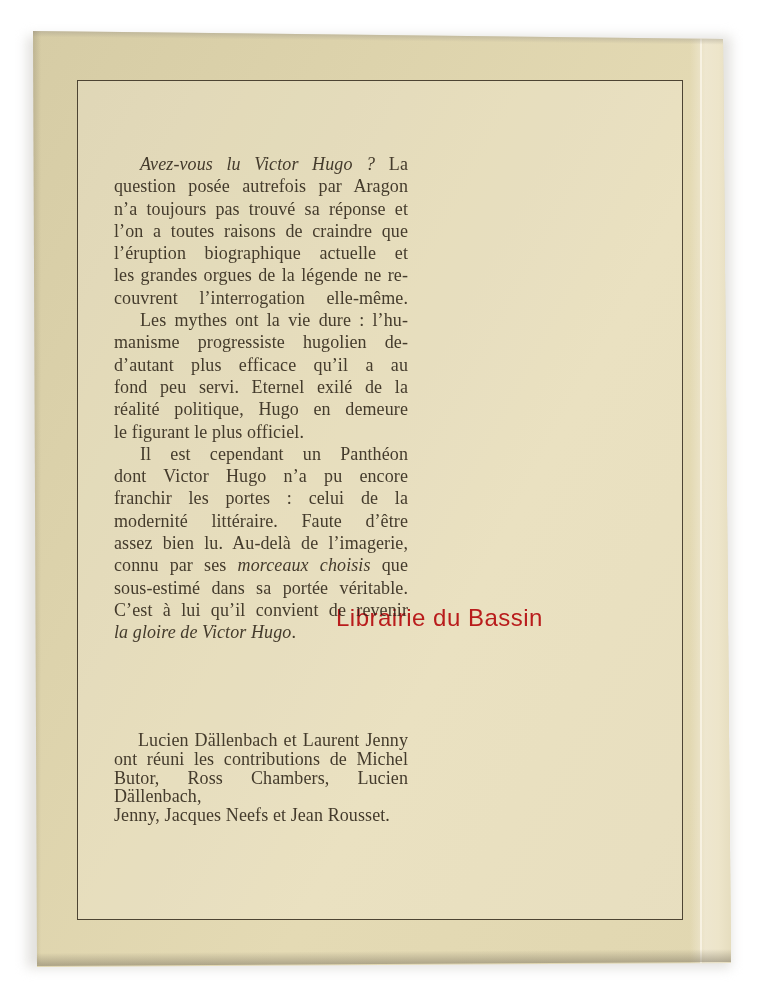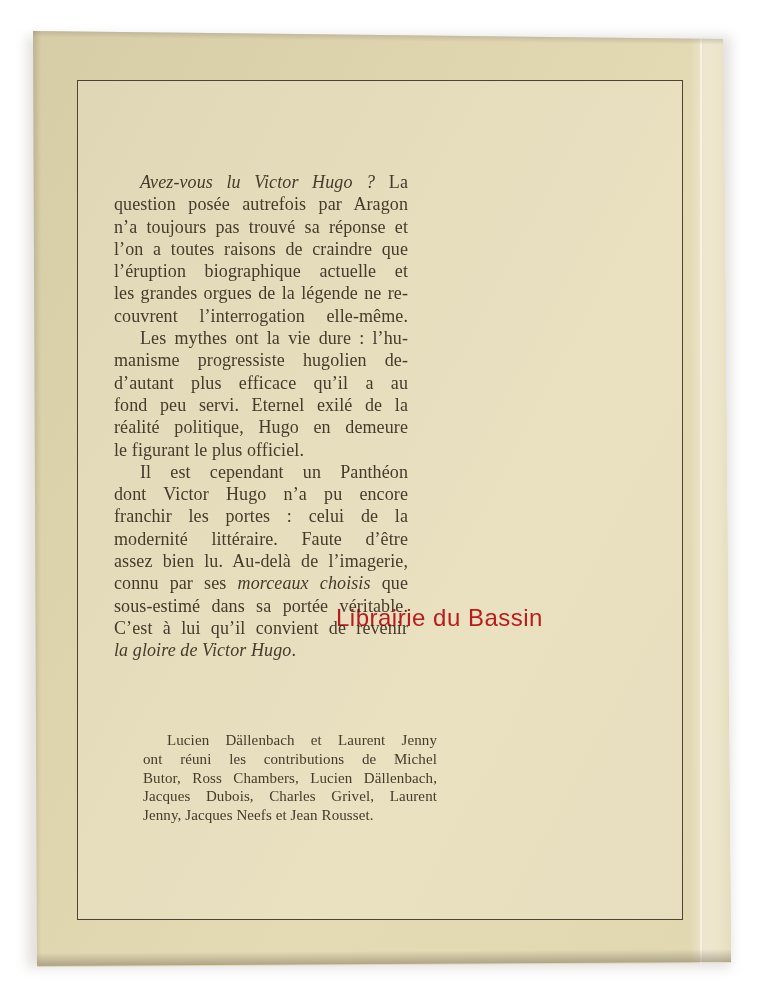--- a/index.html
+++ b/index.html
@@ -41,24 +41,24 @@
   }
   .inner-border{
     position:absolute;left:49px;top:54px;width:604px;height:838px;
     border:1.5px solid #4d4433;
     background:rgba(255,252,242,.22);
   }
   .text-layer{
     position:absolute;left:86px;top:0;width:294px;height:100%;
     color:#443b2c;
   }
-  .bodytext{position:absolute;top:145px;left:0;width:100%;}
+  .bodytext{position:absolute;top:127px;left:0;width:100%;}
   .bodytext .para{font-size:18px;line-height:22.3px;letter-spacing:.1px;--indent:26px;}
   .credits{position:absolute;top:705px;left:0;width:100%;
-    font-size:15px;line-height:18.75px;letter-spacing:.1px;margin-left:29px;--indent:24px;}
+    font-size:18px;line-height:18.75px;letter-spacing:.1px;--indent:24px;}
   .illustration{position:absolute;top:828px;left:0;width:100%;
     font-size:16px;line-height:19.5px;letter-spacing:.1px;--indent:22px;}
   .line{text-align:justify;text-align-last:justify;}
   .line.last{text-align-last:left;}
   .para .line:first-child{text-indent:var(--indent,26px);}
   .it{font-style:italic;}
   .watermark{
     position:absolute;left:336px;top:601px;
     font-family:"Liberation Sans","DejaVu Sans",sans-serif;
     font-size:24px;line-height:33px;letter-spacing:.5px;
@@ -105,19 +105,18 @@
           <div class="line"><span>connu par ses </span><span class="it">morceaux choisis</span><span> que</span></div>
           <div class="line"><span>sous-estimé dans sa portée véritable.</span></div>
           <div class="line"><span>C’est à lui qu’il convient de revenir</span></div>
           <div class="line last"><span class="it">la gloire de Victor Hugo</span><span>.</span></div>
         </div>
     </div>
     <div class="credits para">
         <div class="line"><span>Lucien Dällenbach et Laurent Jenny</span></div>
         <div class="line"><span>ont réuni les contributions de Michel</span></div>
         <div class="line"><span>Butor, Ross Chambers, Lucien Dällenbach,</span></div>
-        <div class="line"><span>Jacques Dubois, Charles Grivel, Laurent</span></div>
         <div class="line last"><span>Jenny, Jacques Neefs et Jean Rousset.</span></div>
       </div>
   </div>
 </div>
 
 <div class="watermark">Librairie du Bassin</div>
 
 </body></html>

